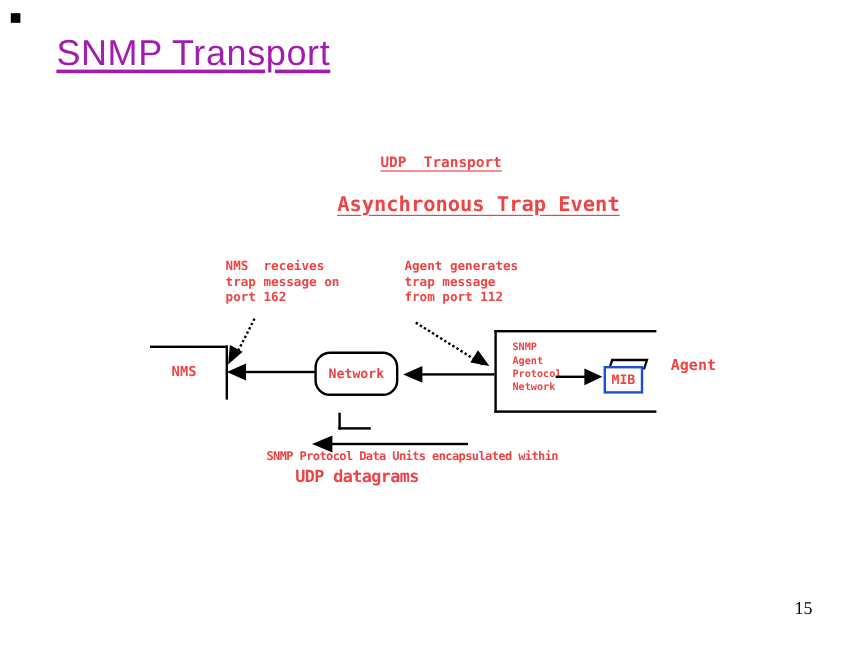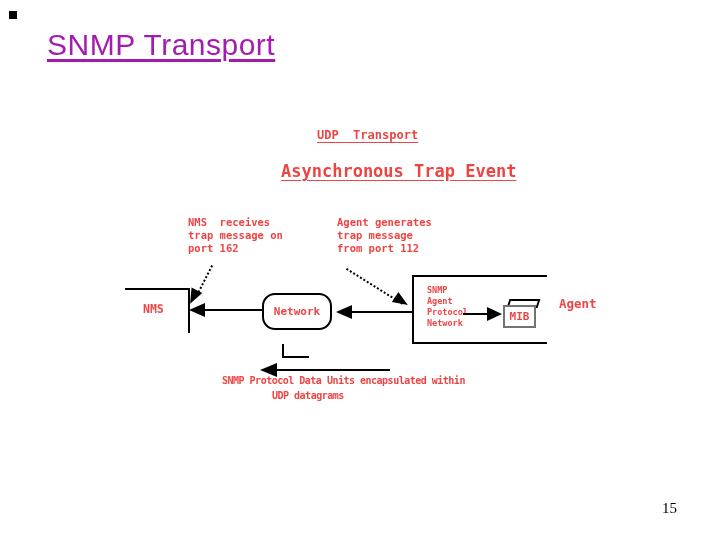--- a/index.html
+++ b/index.html
@@ -38,21 +38,21 @@
   
   .agent-box{
     left:412px;top:275px;width:135px;height:69px;box-sizing:border-box;
     border-left:2px solid #000;border-top:2px solid #000;border-bottom:2px solid #000;
     background:#fff;
   }
   .engine-text{left:427px;top:285px;font-size:8.5px;line-height:11px;white-space:pre;}
   
   .mib-lid{left:508px;top:299px;width:31px;height:9px;border:2px solid #000;
            background:#fff;transform:skewX(-18deg);box-sizing:border-box;}
-  .mib-box{left:503px;top:305px;width:33px;height:23px;border:2px solid #737373;
+  .mib-box{left:503px;top:305px;width:33px;height:23px;border:2px solid #1d4ed8;
            background:#fff;display:flex;align-items:center;justify-content:center;
            box-sizing:border-box;}
   .mib-box span{font-size:11px;}
   .agent-label{left:559px;top:296px;font-size:12.5px;}
   
   .arr-a-line{left:198px;top:309px;width:65px;height:2px;}
   .arr-a-head{left:189px;top:303px;width:0;height:0;
     border-right:16px solid #000;border-top:7px solid transparent;border-bottom:7px solid transparent;}
   .arr-b-line{left:345px;top:311px;width:67px;height:2px;}
   .arr-b-head{left:336px;top:305px;width:0;height:0;
@@ -72,21 +72,21 @@
   .dot-f{left:347px;top:268px;width:66px;height:0;border-top:2px dotted #000;
          transform:rotate(32deg);transform-origin:0 0;}
   .dot-f-head{left:394px;top:295px;width:0;height:0;
     border-left:15px solid #000;border-top:6px solid transparent;border-bottom:6px solid transparent;
     transform:rotate(32deg);}
   
   .elbow-v{left:282px;top:344px;width:2px;height:14px;}
   .elbow-h{left:282px;top:356px;width:27px;height:2px;}
   
   .cap1{left:222px;top:375px;font-size:10px;letter-spacing:-0.5px;white-space:pre;}
-  .cap2{left:236px;top:390px;font-size:10px;letter-spacing:-0.5px;white-space:pre;padding-left:36px;}
+  .cap2{left:210px;top:390px;font-size:14px;letter-spacing:-0.5px;white-space:pre;padding-left:36px;}
   
   .page-num{left:662px;top:500px;font-family:Liberation Serif, serif;font-size:15px;}
 </style>
 </head>
 <body>
 
 <div class="slide">
 
   <div class="abs corner-mark"></div>
 

